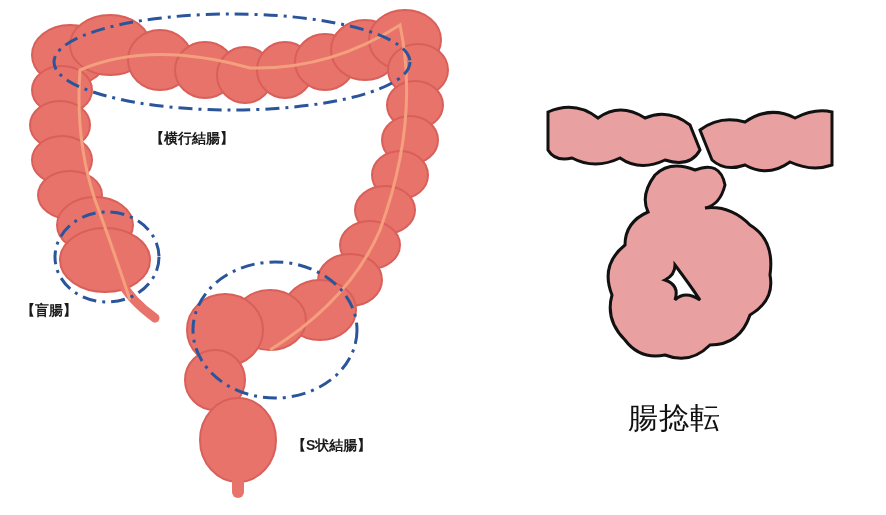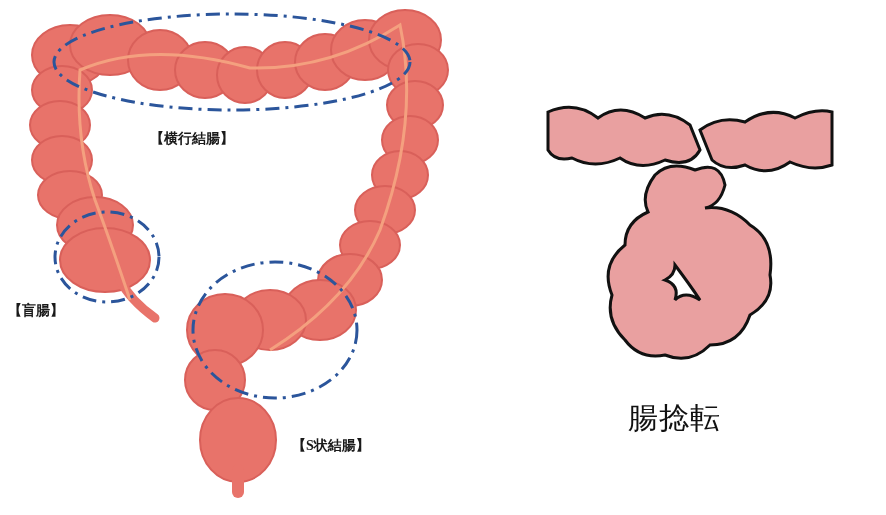--- a/index.html
+++ b/index.html
@@ -1,18 +1,18 @@
 <!DOCTYPE html>
 <html><head>
 <meta charset="utf-8">
 <style>
   html, body { margin:0; padding:0; background:#ffffff; }
   body { width:886px; height:515px; position:relative; overflow:hidden; font-family:"DejaVu Sans", sans-serif; }
   .canvas { position:absolute; left:0; top:0; width:886px; height:515px; }
-  .label { position:absolute; font-weight:bold; color:#1a1a1a; font-size:14px; white-space:nowrap; font-family:Liberation Serif, serif; }
+  .label { position:absolute; font-weight:bold; color:#1a1a1a; font-size:14px; white-space:nowrap; font-family:Liberation Sans, sans-serif; }
   .title { position:absolute; font-size:30px; color:#111; white-space:nowrap; font-family:Liberation Mono, monospace; letter-spacing:1px; }
 </style>
 </head>
 <body>
 
 <svg class="canvas" viewBox="0 0 886 515" xmlns="http://www.w3.org/2000/svg">
 
   <g>
 
     <g fill="#e8736a" stroke="#d9605a" stroke-width="2">
@@ -68,15 +68,15 @@
 
   <g fill="#e9a0a0" stroke="#111" stroke-width="3">
     <path d="M548 112 Q575 100 598 118 Q620 102 645 118 Q668 108 690 125 L700 150 Q690 168 665 160 Q640 172 620 158 Q595 170 572 158 Q555 162 548 150 Z"></path>
     <path d="M700 130 Q720 115 745 122 Q770 105 795 118 Q815 108 832 112 L832 165 Q812 172 790 162 Q768 178 745 165 Q725 172 712 160 Z"></path>
     <path d="M655 175 Q670 160 695 170 Q720 160 725 185 Q720 205 705 208 Q730 205 750 225 Q775 240 770 275 Q775 300 750 315 Q740 345 710 345 Q690 365 665 355 Q640 360 625 340 Q605 320 612 295 Q600 265 625 245 Q625 222 648 212 Q640 195 655 175 Z"></path>
     <path d="M675 265 Q690 285 700 300 Q685 290 675 300 Q680 285 665 280 Q675 275 675 265 Z" fill="#ffffff"></path>
   </g>
 </svg>
 
 <div class="label" style="left:150px; top:130px;">【横行結腸】</div>
-<div class="label" style="left:8px; top:302px;">【盲腸】</div>
+<div class="label" style="left:21px; top:302px;">【盲腸】</div>
 <div class="label" style="left:292px; top:403px;margin-top:34px;">【S状結腸】</div>
 <div class="title" style="left:628px; top:398px;">腸捻転</div>
 
 </body></html>

